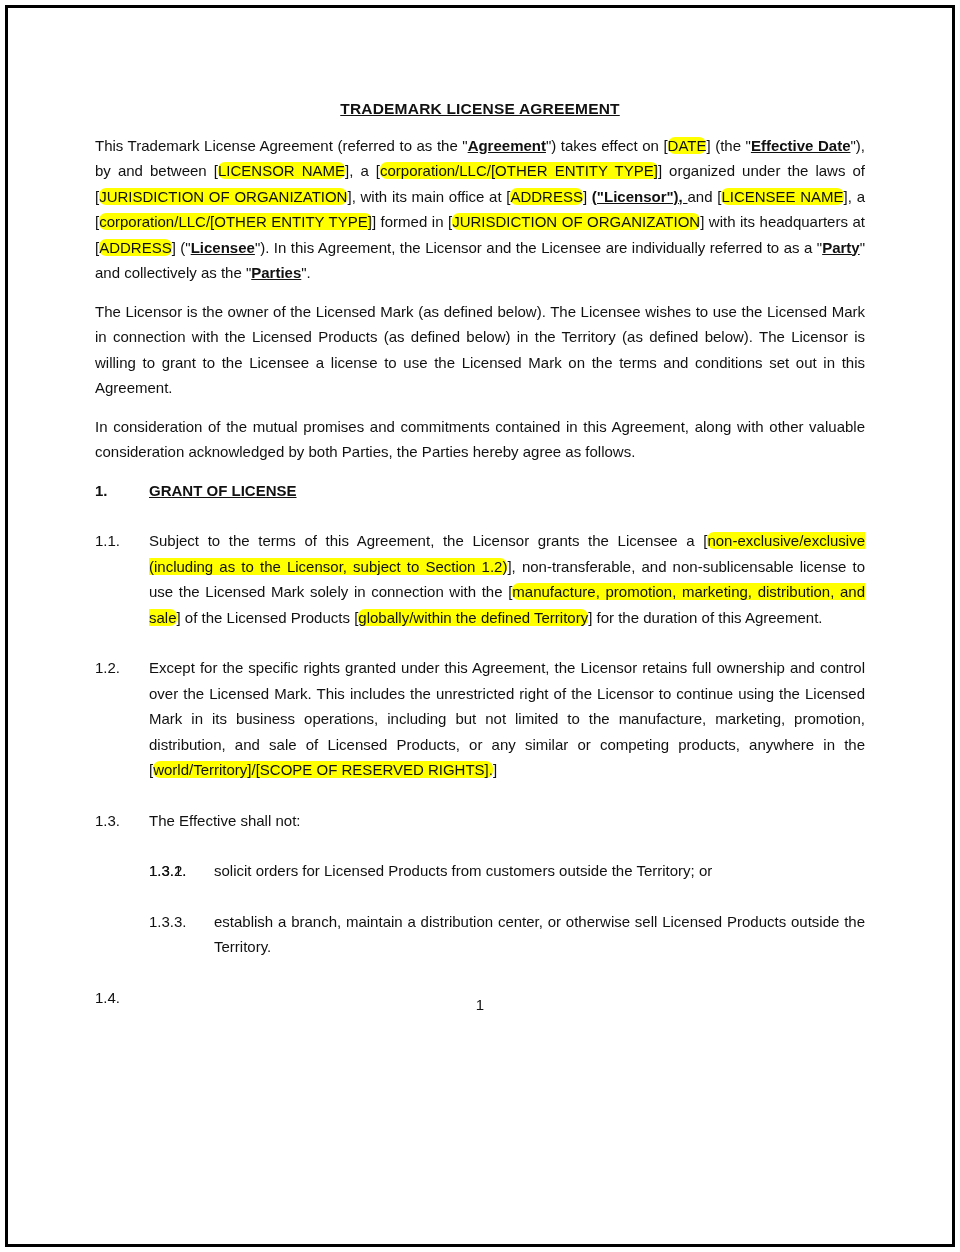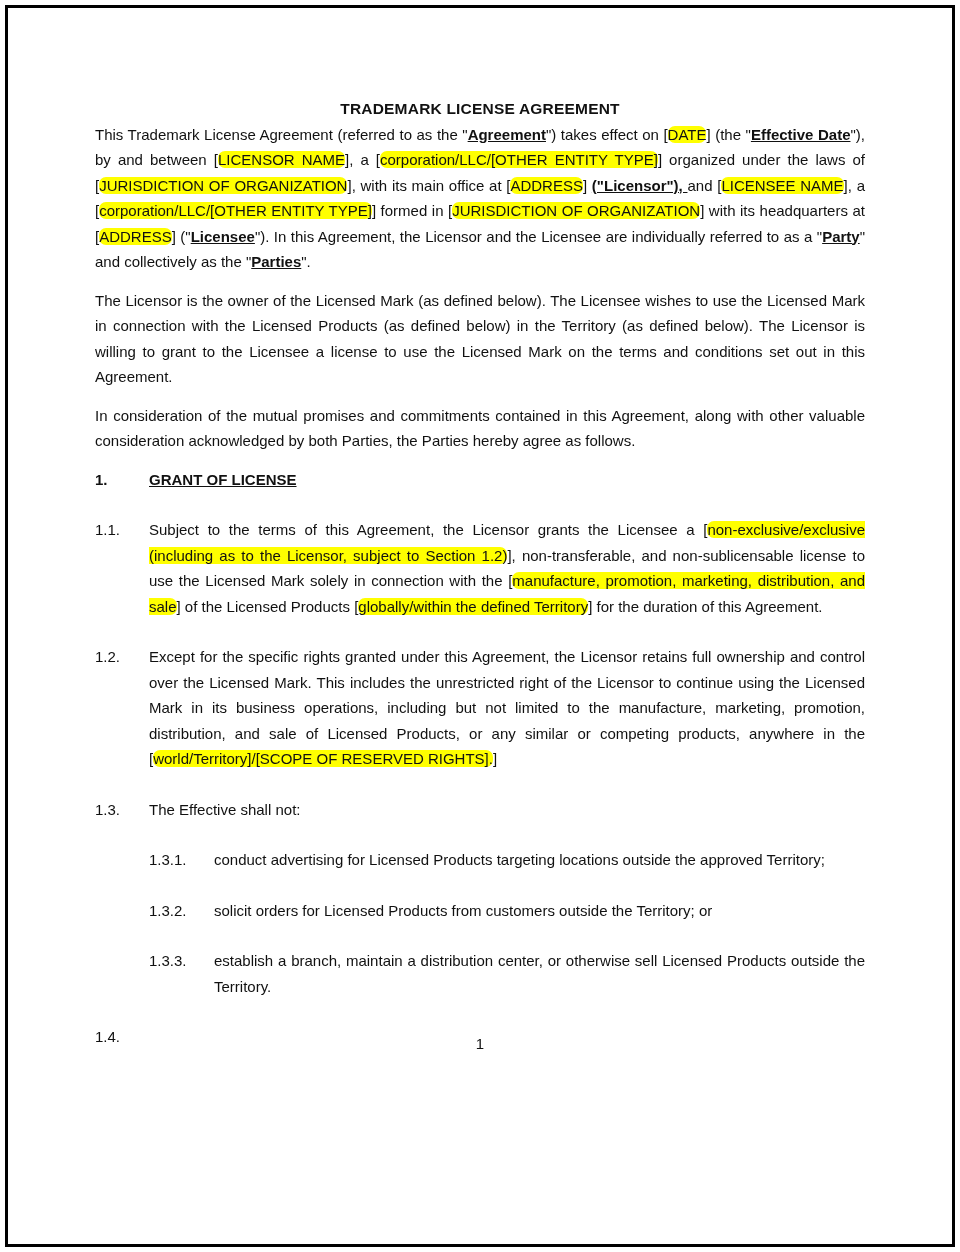--- a/index.html
+++ b/index.html
@@ -21,22 +21,23 @@
   }
   .content {
     padding: 88px 87px 0 87px;
     font-size: 15px;
     line-height: 25.5px;
   }
   .doc-title {
     text-align: center;
     font-weight: bold;
     font-size: 15.5px;
-    margin-bottom: 0;
+    margin-bottom: 11px;
     letter-spacing: 0.2px;
+    text-decoration: underline;
   }
   .p   { text-align: justify; margin-bottom: 13px; }
   .h   { position: relative; padding-left: 54px; font-weight: bold; margin-bottom: 25px; }
   .li1 { position: relative; padding-left: 54px; text-align: justify; margin-bottom: 25px; }
   .li2 { position: relative; padding-left: 119px; text-align: justify; margin-bottom: 25px; }
   .num { position: absolute; left: 0; top: 0; }
   .li2 > .num { left: 54px; }
   .b  { font-weight: bold; text-decoration: underline; }
   .hl { background: var(--hl, #ffff00); border-radius: 7px; }
   .pagenum {
@@ -52,20 +53,20 @@
   <div class="content">
     <div class="doc-title">TRADEMARK LICENSE AGREEMENT</div>
     <div id="doc-body">
         <div class="p"><span>This Trademark License Agreement (referred to as the "</span><span class="b">Agreement</span><span>") takes effect on [</span><span class="hl">DATE</span><span>] (the "</span><span class="b">Effective Date</span><span>"), by and between [</span><span class="hl">LICENSOR NAME</span><span>], a [</span><span class="hl">corporation/LLC/[OTHER ENTITY TYPE]</span><span>] organized under the laws of [</span><span class="hl">JURISDICTION OF ORGANIZATION</span><span>], with its main office at [</span><span class="hl">ADDRESS</span><span>] </span><span class="b">("Licensor"), </span><span>and [</span><span class="hl">LICENSEE NAME</span><span>], a [</span><span class="hl">corporation/LLC/[OTHER ENTITY TYPE]</span><span>] formed in [</span><span class="hl">JURISDICTION OF ORGANIZATION</span><span>] with its headquarters at [</span><span class="hl">ADDRESS</span><span>] ("</span><span class="b">Licensee</span><span>"). In this Agreement, the Licensor and the Licensee are individually referred to as a "</span><span class="b">Party</span><span>" and collectively as the "</span><span class="b">Parties</span><span>".</span></div>
         <div class="p"><span>The Licensor is the owner of the Licensed Mark (as defined below). The Licensee wishes to use the Licensed Mark in connection with the Licensed Products (as defined below) in the Territory (as defined below). The Licensor is willing to grant to the Licensee a license to use the Licensed Mark on the terms and conditions set out in this Agreement.</span></div>
         <div class="p"><span>In consideration of the mutual promises and commitments contained in this Agreement, along with other valuable consideration acknowledged by both Parties, the Parties hereby agree as follows.</span></div>
         <div class="h"><span class="num">1.</span><span class="b">GRANT OF LICENSE</span></div>
         <div class="li1"><span class="num">1.1.</span><span>Subject to the terms of this Agreement, the Licensor grants the Licensee a [</span><span class="hl">non-exclusive/exclusive (including as to the Licensor, subject to Section 1.2)</span><span>], non-transferable, and non-sublicensable license to use the Licensed Mark solely in connection with the [</span><span class="hl">manufacture, promotion, marketing, distribution, and sale</span><span>] of the Licensed Products [</span><span class="hl">globally/within the defined Territory</span><span>] for the duration of this Agreement.</span></div>
         <div class="li1"><span class="num">1.2.</span><span>Except for the specific rights granted under this Agreement, the Licensor retains full ownership and control over the Licensed Mark. This includes the unrestricted right of the Licensor to continue using the Licensed Mark in its business operations, including but not limited to the manufacture, marketing, promotion, distribution, and sale of Licensed Products, or any similar or competing products, anywhere in the [</span><span class="hl">world/Territory]/[SCOPE OF RESERVED RIGHTS].</span><span>]</span></div>
         <div class="li1"><span class="num">1.3.</span><span>The Effective shall not:</span></div>
-        <div class="li2"><span class="num">1.3.1.</span><span>conduct advertising for Licensed Products targeting locations outside the approved Territory;</span></div>
+        <div class="li2"><span class="num">1.3.1.</span></div>
         <div class="li2"><span class="num">1.3.2.</span><span>solicit orders for Licensed Products from customers outside the Territory; or</span></div>
         <div class="li2"><span class="num">1.3.3.</span><span>establish a branch, maintain a distribution center, or otherwise sell Licensed Products outside the Territory.</span></div>
         <div class="li1"><span class="num">1.4.</span></div>
       </div>
     <div class="pagenum">1</div>
   </div>
 </div>
 
 </body></html>

